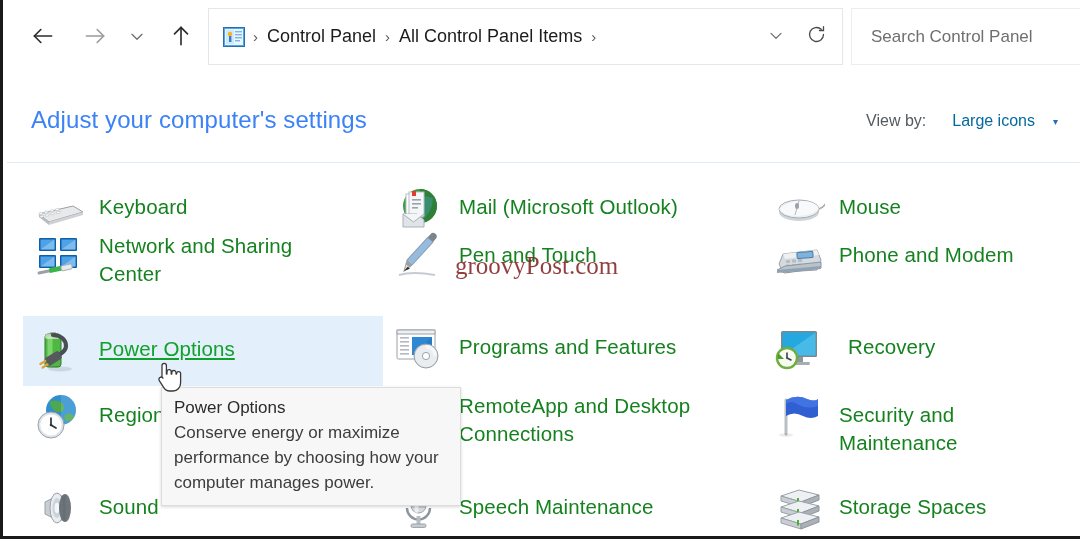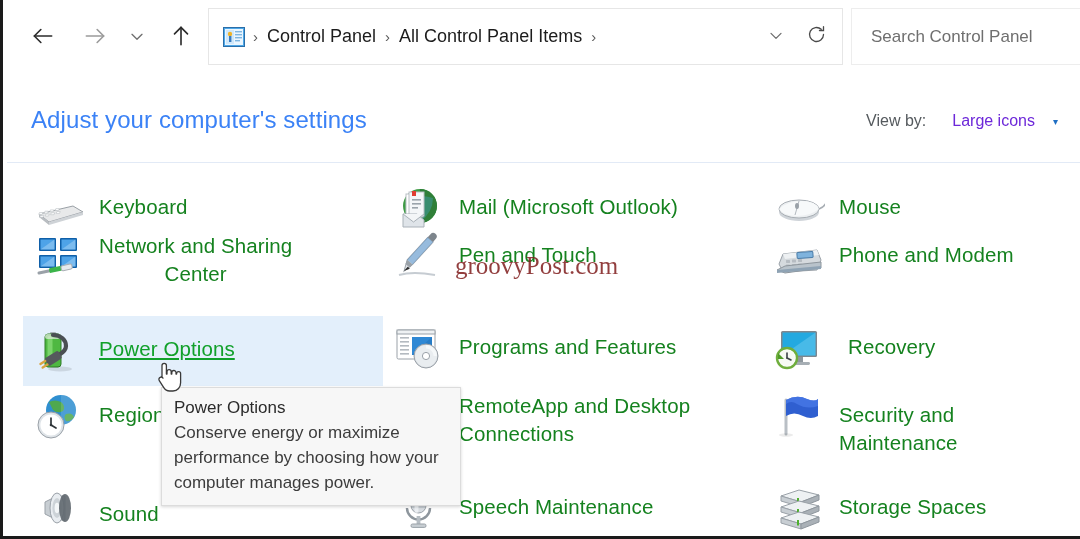--- a/index.html
+++ b/index.html
@@ -100,21 +100,21 @@
     color: #3b82f6;
     letter-spacing: .1px;
     white-space: nowrap;
   }
   #viewby-wrap {
     position: absolute; right: 22px; top: 38px;
     display: flex; align-items: baseline; gap: 26px;
     white-space: nowrap;
   }
   #viewby-label { font-size: 16px; color: #555a5e; }
-  #viewby-value { font-size: 16px; color: #6d28d9; }
+  #viewby-value { font-size: 16px; color: #0369a1; }
   #viewby-caret {
     font-size: 10px; color: #1f6fc4; margin-left: -8px;
     position: relative; top: -1px;
   }
   #divider {
     position: absolute; left: 4px; right: 0; top: 162px; height: 1px;
     background: #e2eaf6;
   }
 
   
@@ -337,21 +337,21 @@
         <ellipse cx="23" cy="11" rx="20" ry="9" fill="#eceff1" stroke="#a8aeb4"></ellipse>
         <path d="M3 11 Q12 3 26 3 Q40 3 43 11 Q34 18 21 18 Q8 18 3 11z" fill="#f7f9fa"></path>
         <line x1="23" y1="3" x2="19" y2="17" stroke="#b3b9bf" stroke-width="1"></line>
         <ellipse cx="21" cy="8" rx="2" ry="3" fill="#9aa1a8"></ellipse>
         <path d="M43 11 Q48 9 50 5" stroke="#a8aeb4" fill="none" stroke-width="1.6"></path>
       </g>
           </svg>
         </span>
         <span class="lbl">Mouse</span>
       </div>
-      <div class="item two-line" style="left: 20px; top: 58px; text-align: center;">
+      <div class="item two-line" style="left: 20px; top: 58px;">
         <span class="ico">
           <svg viewBox="0 0 52 52">
       <g>
         <rect x="6" y="8" width="17" height="13" rx="1" fill="#0f5fa8"></rect>
         <rect x="7.5" y="9.5" width="14" height="10" fill="#4ea3e8"></rect>
         <path d="M7.5 19.5 L21.5 9.5 L21.5 19.5 Z" fill="#a9d6f5" opacity=".5"></path>
         <rect x="27" y="8" width="17" height="13" rx="1" fill="#0f5fa8"></rect>
         <rect x="28.5" y="9.5" width="14" height="10" fill="#4ea3e8"></rect>
         <path d="M28.5 19.5 L42.5 9.5 L42.5 19.5 Z" fill="#a9d6f5" opacity=".5"></path>
         <rect x="6" y="25" width="17" height="13" rx="1" fill="#0f5fa8"></rect>
@@ -508,21 +508,21 @@
         <span class="ico">
           <svg viewBox="0 0 52 52">
       <path d="M13 10 L13 44" stroke="#b9bfc5" stroke-width="3" stroke-linecap="round"></path>
       <path d="M13 10 Q24 4 34 9 Q42 12 45 9 L45 26 Q38 30 30 26 Q21 21 13 26 Z" fill="#2f5fd0"></path>
       <path d="M13 10 Q24 4 34 9 Q42 12 45 9 L45 16 Q34 20 24 14 Q18 10 13 14 Z" fill="#4a7ae8" opacity=".75"></path>
       <ellipse cx="13" cy="45" rx="7" ry="1.8" fill="#000" opacity=".08"></ellipse>
     </svg>
         </span>
         <span class="lbl">Security and Maintenance</span>
       </div>
-      <div class="item" style="left: 20px; top: 310px; align-items: center;">
+      <div class="item" style="left: 20px; top: 310px;">
         <span class="ico">
           <svg viewBox="0 0 52 52">
       <g transform="translate(4,10)">
         <path d="M8 10 L20 4 L28 4 L28 28 L20 28 L8 22 Z" fill="#c8ced3" stroke="#9aa1a8"></path>
         <ellipse cx="20" cy="16" rx="7" ry="15" fill="#e9edf1" stroke="#9aa1a8"></ellipse>
         <ellipse cx="20" cy="16" rx="4.6" ry="10" fill="#cdd3d8"></ellipse>
         <ellipse cx="20" cy="16" rx="2.4" ry="5.2" fill="#f4f7f9"></ellipse>
         <ellipse cx="28" cy="16" rx="6" ry="14" fill="#5f676e" opacity=".9"></ellipse>
       </g>
           </svg>

